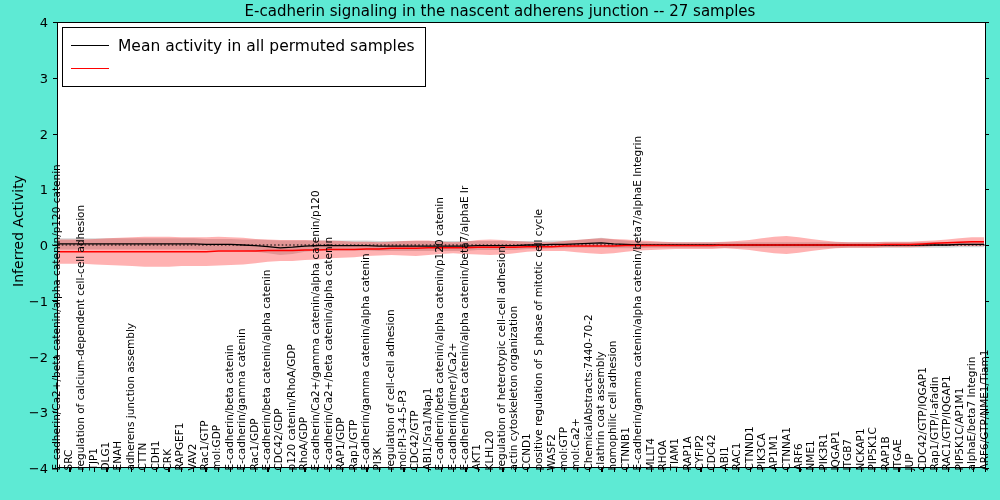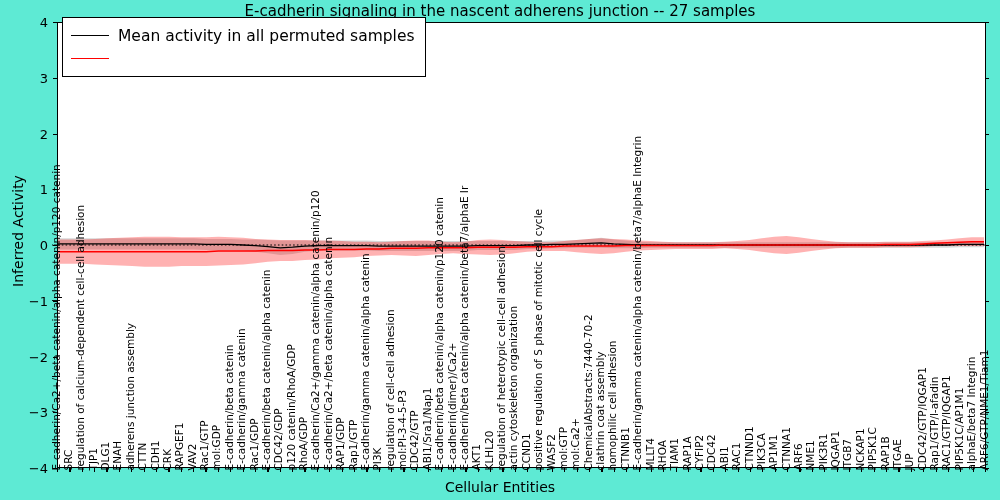--- a/index.html
+++ b/index.html
@@ -30,21 +30,21 @@
 
   #xticks{position:absolute;left:57px;top:470px;width:929px;height:0;}
   .xt{
     position:absolute;bottom:0;font-size:10.5px;line-height:10.5px;color:#000;
     transform-origin:left bottom;transform:rotate(-90deg);
     white-space:nowrap;
   }
   .xtm{position:absolute;top:468px;width:1.2px;height:4px;background:#000;}
 
   #legend{
-    position:absolute;left:62px;top:17px;
+    position:absolute;left:62px;top:27px;
     border:1.2px solid #000;background:#fff;
     padding:6px 10px 6px 8px;
   }
   .lgrow{display:flex;align-items:center;height:23px;}
   .lgline{width:38px;height:0;border-top:1.6px solid #000;margin-right:9px;flex:none;}
   .lgline.red{border-top-color:#ff0000;}
   .lgtext{font-size:15.5px;color:#000;white-space:nowrap;}
 </style>
 </head>
 <body>
@@ -171,21 +171,20 @@
       <div class="xt" style="left: 844.987px;">ITGAE</div>
       <div class="xt" style="left: 857.36px;">JUP</div>
       <div class="xt" style="left: 869.733px;">CDC42/GTP/IQGAP1</div>
       <div class="xt" style="left: 882.107px;">Rap1/GTP/l-afadin</div>
       <div class="xt" style="left: 894.48px;">RAC1/GTP/IQGAP1</div>
       <div class="xt" style="left: 906.853px;">PIP5K1C/AP1M1</div>
       <div class="xt" style="left: 919.227px;">alphaE/beta7 Integrin</div>
       <div class="xt" style="left: 931.6px;">ARF6/GTP/NME1/Tiam1</div>
     </div>
 
-  <div id="xlabel">Cellular Entities</div>
 
   <div id="legend">
     <div class="lgrow">
       <span class="lgline"></span>
       <span class="lgtext">Mean activity in all permuted samples</span>
     </div>
     <div class="lgrow">
       <span class="lgline red"></span>
     </div>
   </div>

